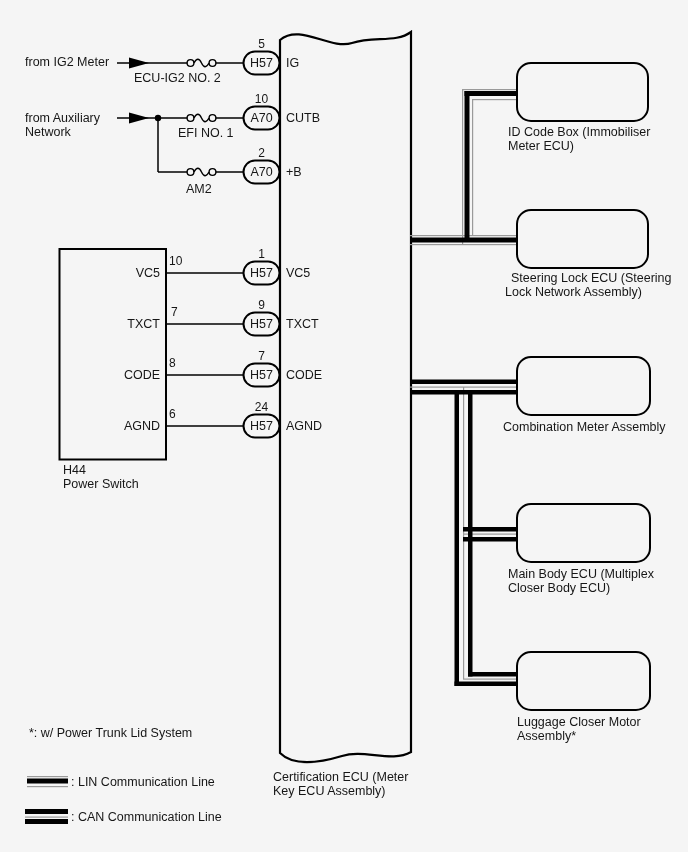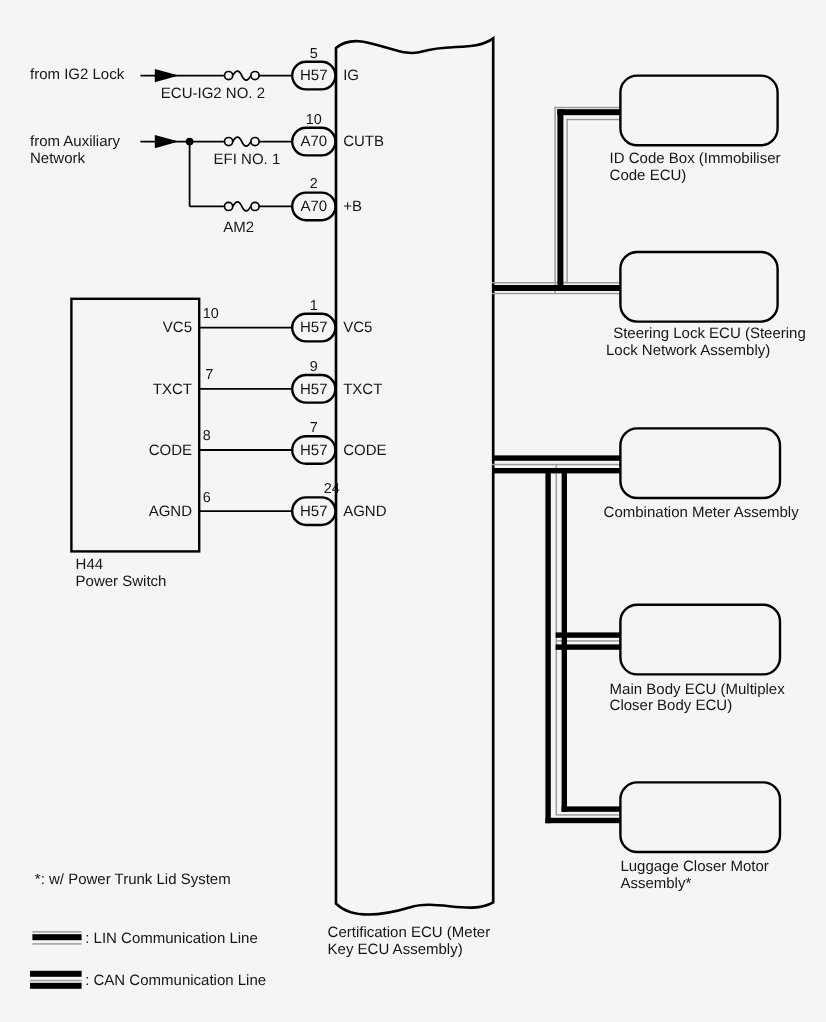--- a/index.html
+++ b/index.html
@@ -117,34 +117,34 @@
       <rect x="27" y="778.5" width="41" height="5" fill="#000"></rect>
       <rect x="27" y="786" width="41" height="1.2" fill="#9a9a9a"></rect>
     </g>
     <g>
       <rect x="25" y="809" width="43" height="5" fill="#000"></rect>
       <rect x="25" y="816.5" width="43" height="1.2" fill="#9a9a9a"></rect>
       <rect x="25" y="819" width="43" height="5" fill="#000"></rect>
     </g>
   </svg>
 
-  <div class="t" style="left:25px;top:55px">from IG2 Lock</div>
+  <div class="t" style="left:25px;top:55px">from IG2 Meter</div>
   <div class="t" style="left:134px;top:71px">ECU-IG2 NO. 2</div>
   <div class="t" style="left:25px;top:111px">from Auxiliary</div>
   <div class="t" style="left:25px;top:125px">Network</div>
   <div class="t" style="left:178px;top:126px">EFI NO. 1</div>
   <div class="t" style="left:186px;top:182px">AM2</div>
 
   <div class="t num ctr" style="left:243px;top:37px;width:37px">5</div>
   <div class="t num ctr" style="left:243px;top:92px;width:37px">10</div>
   <div class="t num ctr" style="left:243px;top:146px;width:37px">2</div>
   <div class="t num ctr" style="left:243px;top:247px;width:37px">1</div>
   <div class="t num ctr" style="left:243px;top:298px;width:37px">9</div>
   <div class="t num ctr" style="left:243px;top:349px;width:37px">7</div>
-  <div class="t num ctr" style="left:258px;top:400px;width:37px">24</div>
+  <div class="t num ctr" style="left:243px;top:400px;width:37px">24</div>
 
   <div class="t ctr" style="left:243px;top:56px;width:37px">H57</div>
   <div class="t ctr" style="left:243px;top:111px;width:37px">A70</div>
   <div class="t ctr" style="left:243px;top:165px;width:37px">A70</div>
   <div class="t ctr" style="left:243px;top:266px;width:37px">H57</div>
   <div class="t ctr" style="left:243px;top:317px;width:37px">H57</div>
   <div class="t ctr" style="left:243px;top:368px;width:37px">H57</div>
   <div class="t ctr" style="left:243px;top:419px;width:37px">H57</div>
 
   <div class="t" style="left:286px;top:56px">IG</div>
@@ -162,21 +162,21 @@
 
   <div class="t rt" style="left:95px;top:266px;width:65px">VC5</div>
   <div class="t rt" style="left:95px;top:317px;width:65px">TXCT</div>
   <div class="t rt" style="left:95px;top:368px;width:65px">CODE</div>
   <div class="t rt" style="left:95px;top:419px;width:65px">AGND</div>
 
   <div class="t" style="left:63px;top:463px">H44</div>
   <div class="t" style="left:63px;top:477px">Power Switch</div>
 
   <div class="t" style="left:508px;top:125px">ID Code Box (Immobiliser</div>
-  <div class="t" style="left:508px;top:139px">Code ECU)</div>
+  <div class="t" style="left:508px;top:139px">Meter ECU)</div>
   <div class="t" style="left:511px;top:271px">Steering Lock ECU (Steering</div>
   <div class="t" style="left:505px;top:285px">Lock Network Assembly)</div>
   <div class="t" style="left:503px;top:420px">Combination Meter Assembly</div>
   <div class="t" style="left:508px;top:567px">Main Body ECU (Multiplex</div>
   <div class="t" style="left:508px;top:581px">Closer Body ECU)</div>
   <div class="t" style="left:517px;top:715px">Luggage Closer Motor</div>
   <div class="t" style="left:517px;top:729px">Assembly*</div>
 
   <div class="t" style="left:29px;top:726px">*: w/ Power Trunk Lid System</div>
   <div class="t" style="left:71px;top:775px">: LIN Communication Line</div>

